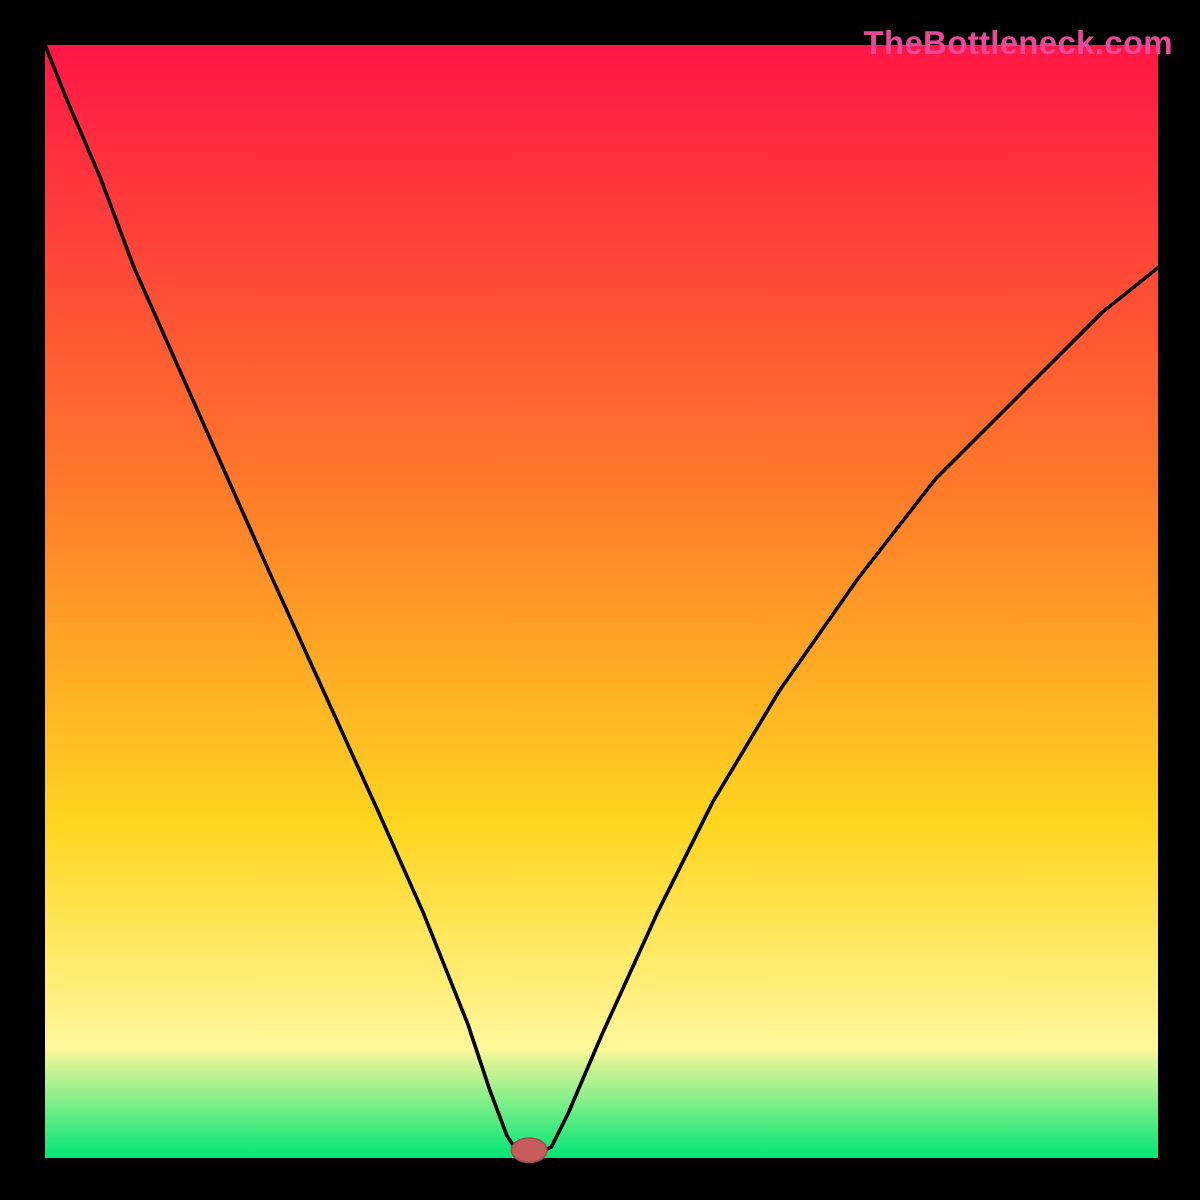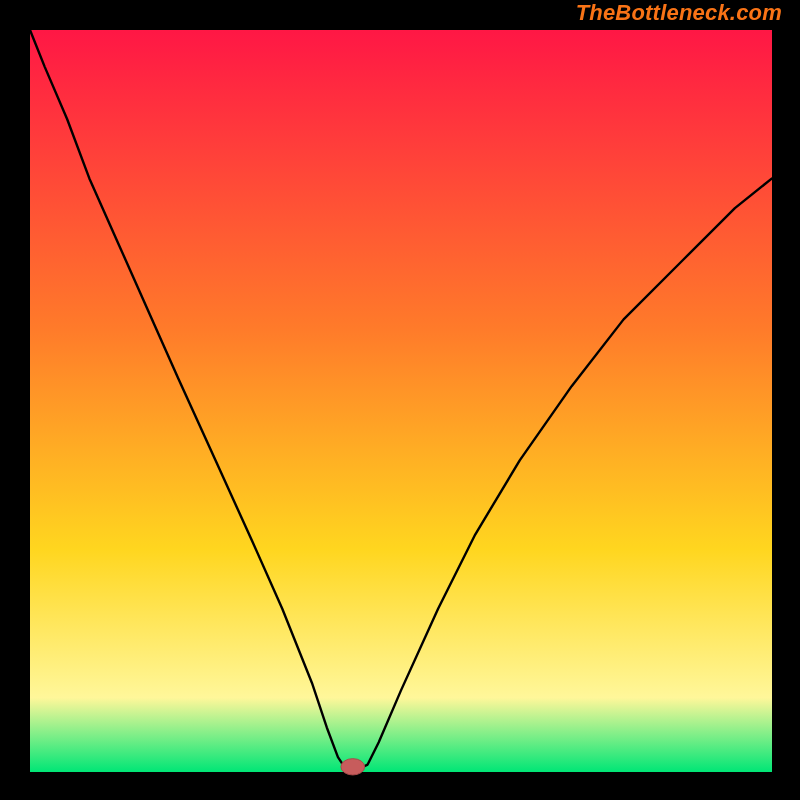--- a/index.html
+++ b/index.html
@@ -11,29 +11,28 @@
     overflow: hidden;
   }
   .container {
     position: relative;
     width: 800px;
     height: 800px;
     background: #000;
   }
   .watermark {
     position: absolute;
-    top: 0;
+    top: 16px;
     right: 18px;
     font-family: Arial, Helvetica, sans-serif;
     font-size: 22px;
     font-weight: 600;
-    color: #f97316;
+    color: #ec4899;
     letter-spacing: 0.2px;
     z-index: 10;
-    font-style: italic;
   }
   svg {
     position: absolute;
     top: 0;
     left: 0;
   }
 </style>
 </head>
 <body>
 <div class="container">

